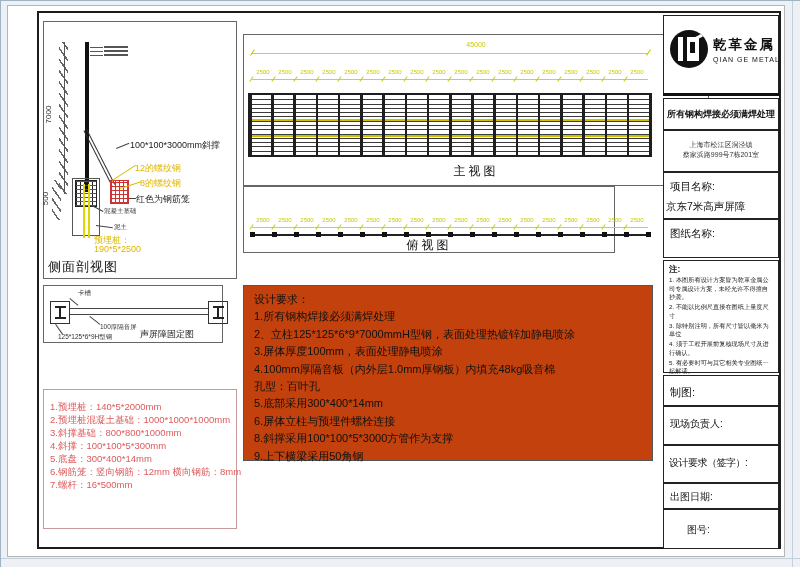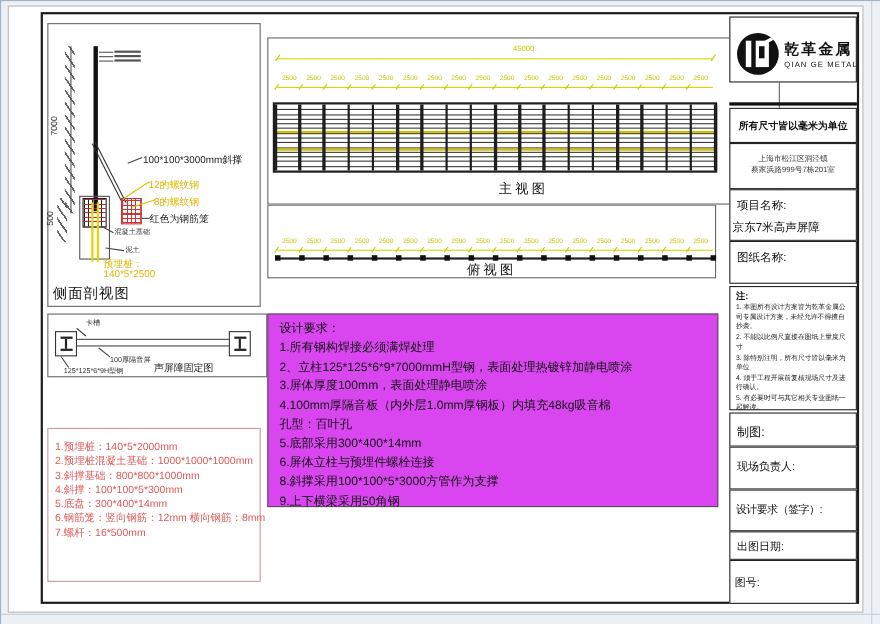--- a/index.html
+++ b/index.html
@@ -125,26 +125,26 @@
 
     <div class="abs ldr" style="left:48px;top:183px;width:13px;transform:rotate(28deg);"></div>
     <div class="abs lbl-xs" style="left:60px;top:185px;">混凝土基础</div>
     <div class="abs ldr" style="left:52px;top:203px;width:17px;transform:rotate(8deg);"></div>
     <div class="abs lbl-xs" style="left:70px;top:201px;">泥土</div>
 
     <div class="abs hatch" style="left:8px;top:158px;height:40px;"></div>
     <div class="abs rot" style="left:-5px;top:172px;">500</div>
 
     <div class="abs lbl-y" style="left:50px;top:212px;">预埋桩：</div>
-    <div class="abs lbl-y" style="left:50px;top:222px;">140*5*2500</div>
+    <div class="abs lbl-y" style="left:50px;top:222px;">190*5*2500</div>
 
     <div class="abs view-title" style="left:4px;top:236px;">侧面剖视图</div>
   </div>
 
-  <div class="abs box" style="left:42px;top:284px;width:200px;height:58px;">
+  <div class="abs box" style="left:42px;top:284px;width:180px;height:58px;">
     <div class="abs sq" style="left:6px;top:15px;width:20px;height:23px;">
         <div class="ibeam"></div>
       </div>
     <div class="abs sq" style="left:164px;top:15px;width:20px;height:23px;">
         <div class="ibeam"></div>
       </div>
     <div class="abs panel2" style="left:26px;top:22px;width:138px;height:7px;"></div>
     <div class="abs ldr" style="left:26px;top:12px;width:11px;transform:rotate(40deg);"></div>
     <div class="abs lbl-xs" style="left:34px;top:3px;">卡槽</div>
     <div class="abs ldr" style="left:46px;top:30px;width:13px;transform:rotate(38deg);"></div>
@@ -221,21 +221,21 @@
         <div class="post" style="left: calc(72.2222% - 1px);"></div>
         <div class="post" style="left: calc(77.7778% - 1px);"></div>
         <div class="post" style="left: calc(83.3333% - 1px);"></div>
         <div class="post" style="left: calc(88.8889% - 1px);"></div>
         <div class="post" style="left: calc(94.4444% - 1px);"></div>
         <div class="post" style="left: calc(100% - 1px);"></div>
       </div>
     <div class="abs vlabel" style="left:0;right:0;top:128px;">主视图</div>
   </div>
 
-  <div class="abs box" style="left:242px;top:185px;width:408px;height:67px;">
+  <div class="abs box" style="left:242px;top:185px;width:372px;height:67px;">
     <div class="abs dimrow" style="left:8px;top:28px;width:396px;height:12px;">
         <span class="dimcell">2500</span>
         <span class="dimcell">2500</span>
         <span class="dimcell">2500</span>
         <span class="dimcell">2500</span>
         <span class="dimcell">2500</span>
         <span class="dimcell">2500</span>
         <span class="dimcell">2500</span>
         <span class="dimcell">2500</span>
         <span class="dimcell">2500</span>
@@ -266,52 +266,52 @@
         <div class="tpost" style="left: calc(72.2222% - 2px);"></div>
         <div class="tpost" style="left: calc(77.7778% - 2px);"></div>
         <div class="tpost" style="left: calc(83.3333% - 2px);"></div>
         <div class="tpost" style="left: calc(88.8889% - 2px);"></div>
         <div class="tpost" style="left: calc(94.4444% - 2px);"></div>
         <div class="tpost" style="left: calc(100% - 2px);"></div>
       </div>
     <div class="abs vlabel" style="left:0;right:0;top:50px;">俯视图</div>
   </div>
 
-  <div class="abs" id="design-box" style="left:242px;top:284px;width:410px;height:176px;background:#d946ef;">
+  <div class="abs" id="design-box" style="left:242px;top:284px;width:410px;height:176px;background:#c2410c;">
     <div class="reqtitle">设计要求：</div>
     <div>
         <div class="reqline">1.所有钢构焊接必须满焊处理</div>
         <div class="reqline">2、立柱125*125*6*9*7000mmH型钢，表面处理热镀锌加静电喷涂</div>
         <div class="reqline">3.屏体厚度100mm，表面处理静电喷涂</div>
         <div class="reqline">4.100mm厚隔音板（内外层1.0mm厚钢板）内填充48kg吸音棉</div>
         <div class="reqline">孔型：百叶孔</div>
         <div class="reqline">5.底部采用300*400*14mm</div>
         <div class="reqline">6.屏体立柱与预埋件螺栓连接</div>
         <div class="reqline">8.斜撑采用100*100*5*3000方管作为支撑</div>
         <div class="reqline">9.上下横梁采用50角钢</div>
       </div>
   </div>
 
-  <div class="tb-cell" style="top:14px;height:60px;">
+  <div class="tb-cell" style="top:14px;height:80px;">
     <div class="logo-wrap">
       <div class="logo-circle">
         <div class="lc-a"></div>
           <div class="lc-b"></div>
           <div class="lc-c"></div>
           <div class="lc-d"></div>
       </div>
       <div>
         <div class="logo-cn">乾革金属</div>
         <div class="logo-en">QIAN GE METAL</div>
       </div>
     </div>
   </div>
   <div class="thickbar" style="top:92px;"></div>
   <div class="tb-cell" style="top:97px;height:32px;display:flex;align-items:center;justify-content:center;">
-    <div class="company">所有尺寸皆以毫米为单位</div>
+    <div class="company">所有钢构焊接必须满焊处理</div>
   </div>
   <div class="tb-cell" style="top:129px;height:42px;padding-top:9px;">
     <div class="addr">上海市松江区洞泾镇</div>
     <div class="addr">蔡家浜路999号7栋201室</div>
   </div>
   <div class="tb-cell" style="top:171px;height:47px;">
     <div class="tb-label" style="position:absolute;left:6px;top:7px;">项目名称:</div>
     <div class="tb-label" style="position:absolute;left:2px;top:27px;">京东7米高声屏障</div>
   </div>
   <div class="tb-cell" style="top:218px;height:39px;">
@@ -333,18 +333,18 @@
   <div class="tb-cell" style="top:405px;height:39px;">
     <div class="tb-label" style="position:absolute;left:6px;top:10px;font-size:10px;">现场负责人:</div>
   </div>
   <div class="tb-cell" style="top:444px;height:38px;">
     <div class="tb-label" style="position:absolute;left:5px;top:10px;font-size:10px;letter-spacing:-0.5px;">设计要求（签字）:</div>
   </div>
   <div class="tb-cell" style="top:482px;height:26px;">
     <div class="tb-label" style="position:absolute;left:6px;top:6px;font-size:10px;">出图日期:</div>
   </div>
   <div class="tb-cell" style="top:508px;height:40px;">
-    <div class="tb-label" style="position:absolute;left:4px;top:13px;font-size:10px;">图号:</div>
+    <div class="tb-label" style="position:absolute;left:23px;top:13px;font-size:10px;">图号:</div>
   </div>
 
   <div class="abs" style="left:0;top:557px;width:800px;height:1px;background:#c3d0da;"></div>
   <div class="abs" style="left:791px;top:0;width:1px;height:567px;background:#c3d0da;"></div>
 </div>
 
 </body></html>

